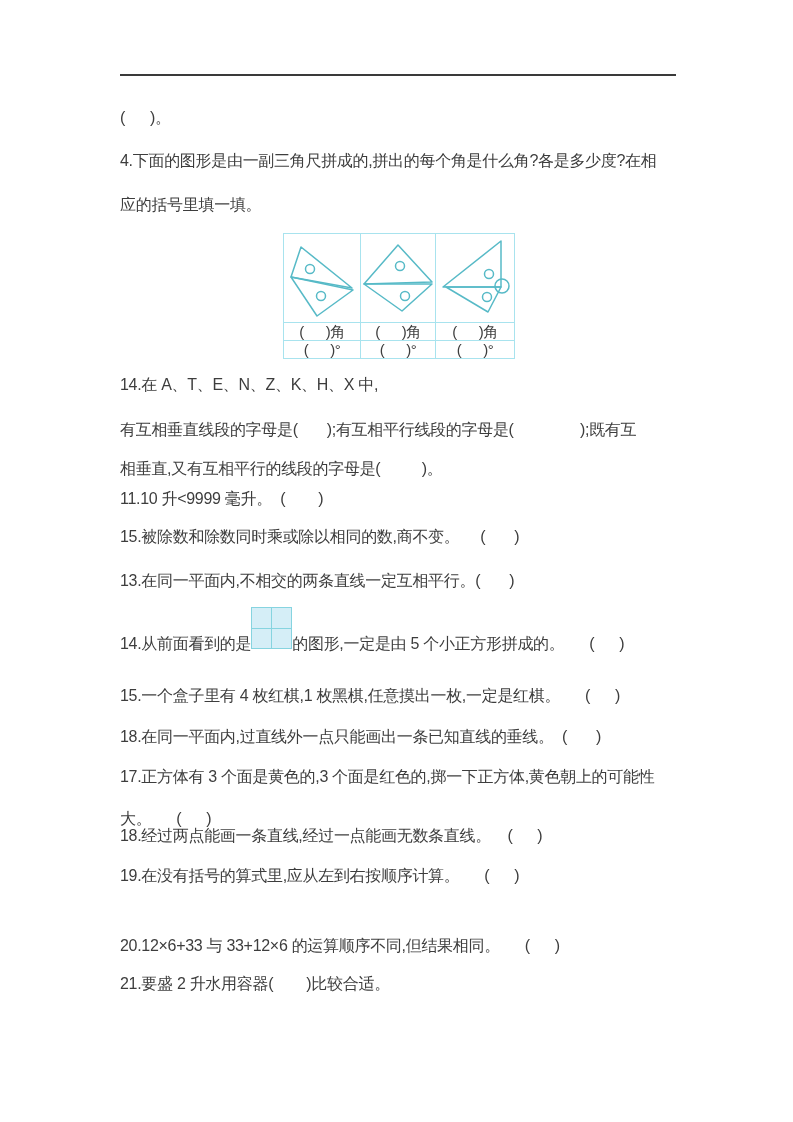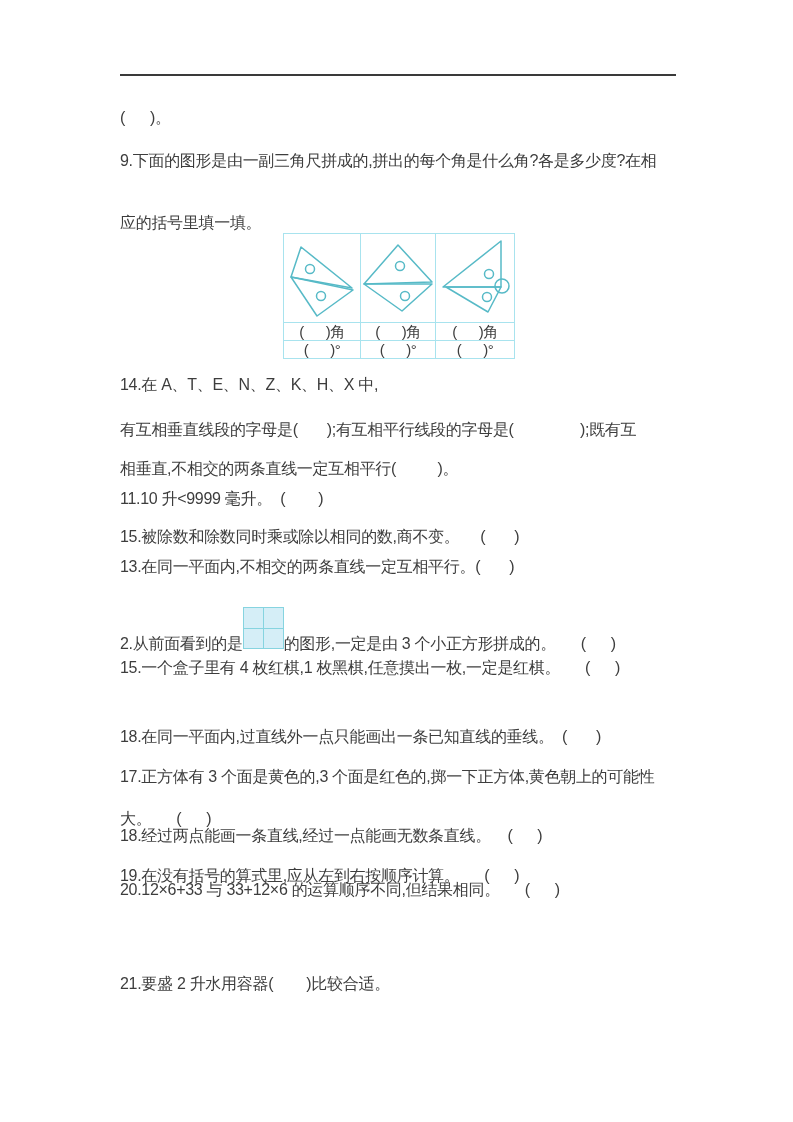--- a/index.html
+++ b/index.html
@@ -42,22 +42,22 @@
     border:1px solid #86d4e0;
   }
 </style>
 </head>
 <body>
 
 <div class="rule"></div>
 
 <div class="line" style="top:108px">(      )。</div>
 
-<div class="line" style="top:151px">9.下面的图形是由一副三角尺拼成的,拼出的每个角是什么角?各是多少度?在相</div>
-<div class="line" style="top:213px">应的括号里填一填。</div>
+<div class="line" style="top:151px">4.下面的图形是由一副三角尺拼成的,拼出的每个角是什么角?各是多少度?在相</div>
+<div class="line" style="top:195px">应的括号里填一填。</div>
 
 <div class="fig-table">
   <div class="fig-cell">
     <svg class="fig-svg" width="77" height="88" viewBox="0 0 77 88">
       <polygon points="17,13 68,54 7,43"></polygon>
       <polygon points="7,43 69,56 33,82"></polygon>
       <circle cx="26" cy="35" r="4.5"></circle>
       <circle cx="37" cy="62" r="4.5"></circle>
     </svg>
   </div>
@@ -81,28 +81,28 @@
   <div class="label-cell">(      )角</div>
   <div class="label-cell">(      )角</div>
   <div class="label-cell">(      )角</div>
   <div class="label-cell row-last" style="border-bottom:none">(      )°</div>
   <div class="label-cell row-last" style="border-bottom:none">(      )°</div>
   <div class="label-cell row-last" style="border-bottom:none">(      )°</div>
 </div>
 
 <div class="line" style="top:375px">14.在 A、T、E、N、Z、K、H、X 中,</div>
 <div class="line" style="top:420px">有互相垂直线段的字母是(       );有互相平行线段的字母是(                );既有互</div>
-<div class="line" style="top:459px">相垂直,不相交的两条直线一定互相平行(          )。</div>
+<div class="line" style="top:459px">相垂直,又有互相平行的线段的字母是(          )。</div>
 
 <div class="line" style="top:489px">11.10 升&lt;9999 毫升。  (        )</div>
 <div class="line" style="top:527px">15.被除数和除数同时乘或除以相同的数,商不变。     (       )</div>
-<div class="line" style="top:557px">13.在同一平面内,不相交的两条直线一定互相平行。(       )</div>
+<div class="line" style="top:571px">13.在同一平面内,不相交的两条直线一定互相平行。(       )</div>
 
-<div class="line" style="top:607px"><span>2.从前面看到的是</span><span class="mini-grid"></span><span>的图形,一定是由 3 个小正方形拼成的。      (      )</span></div>
+<div class="line" style="top:607px"><span>14.从前面看到的是</span><span class="mini-grid"></span><span>的图形,一定是由 5 个小正方形拼成的。      (      )</span></div>
 
-<div class="line" style="top:658px">15.一个盒子里有 4 枚红棋,1 枚黑棋,任意摸出一枚,一定是红棋。      (      )</div>
+<div class="line" style="top:686px">15.一个盒子里有 4 枚红棋,1 枚黑棋,任意摸出一枚,一定是红棋。      (      )</div>
 <div class="line" style="top:727px">18.在同一平面内,过直线外一点只能画出一条已知直线的垂线。  (       )</div>
 <div class="line" style="top:767px">17.正方体有 3 个面是黄色的,3 个面是红色的,掷一下正方体,黄色朝上的可能性</div>
 <div class="line" style="top:809px">大。      (      )</div>
 <div class="line" style="top:826px">18.经过两点能画一条直线,经过一点能画无数条直线。    (      )</div>
 <div class="line" style="top:866px">19.在没有括号的算式里,应从左到右按顺序计算。      (      )</div>
-<div class="line" style="top:880px">20.12×6+33 与 33+12×6 的运算顺序不同,但结果相同。      (      )</div>
+<div class="line" style="top:936px">20.12×6+33 与 33+12×6 的运算顺序不同,但结果相同。      (      )</div>
 <div class="line" style="top:974px">21.要盛 2 升水用容器(        )比较合适。</div>
 
 </body></html>

